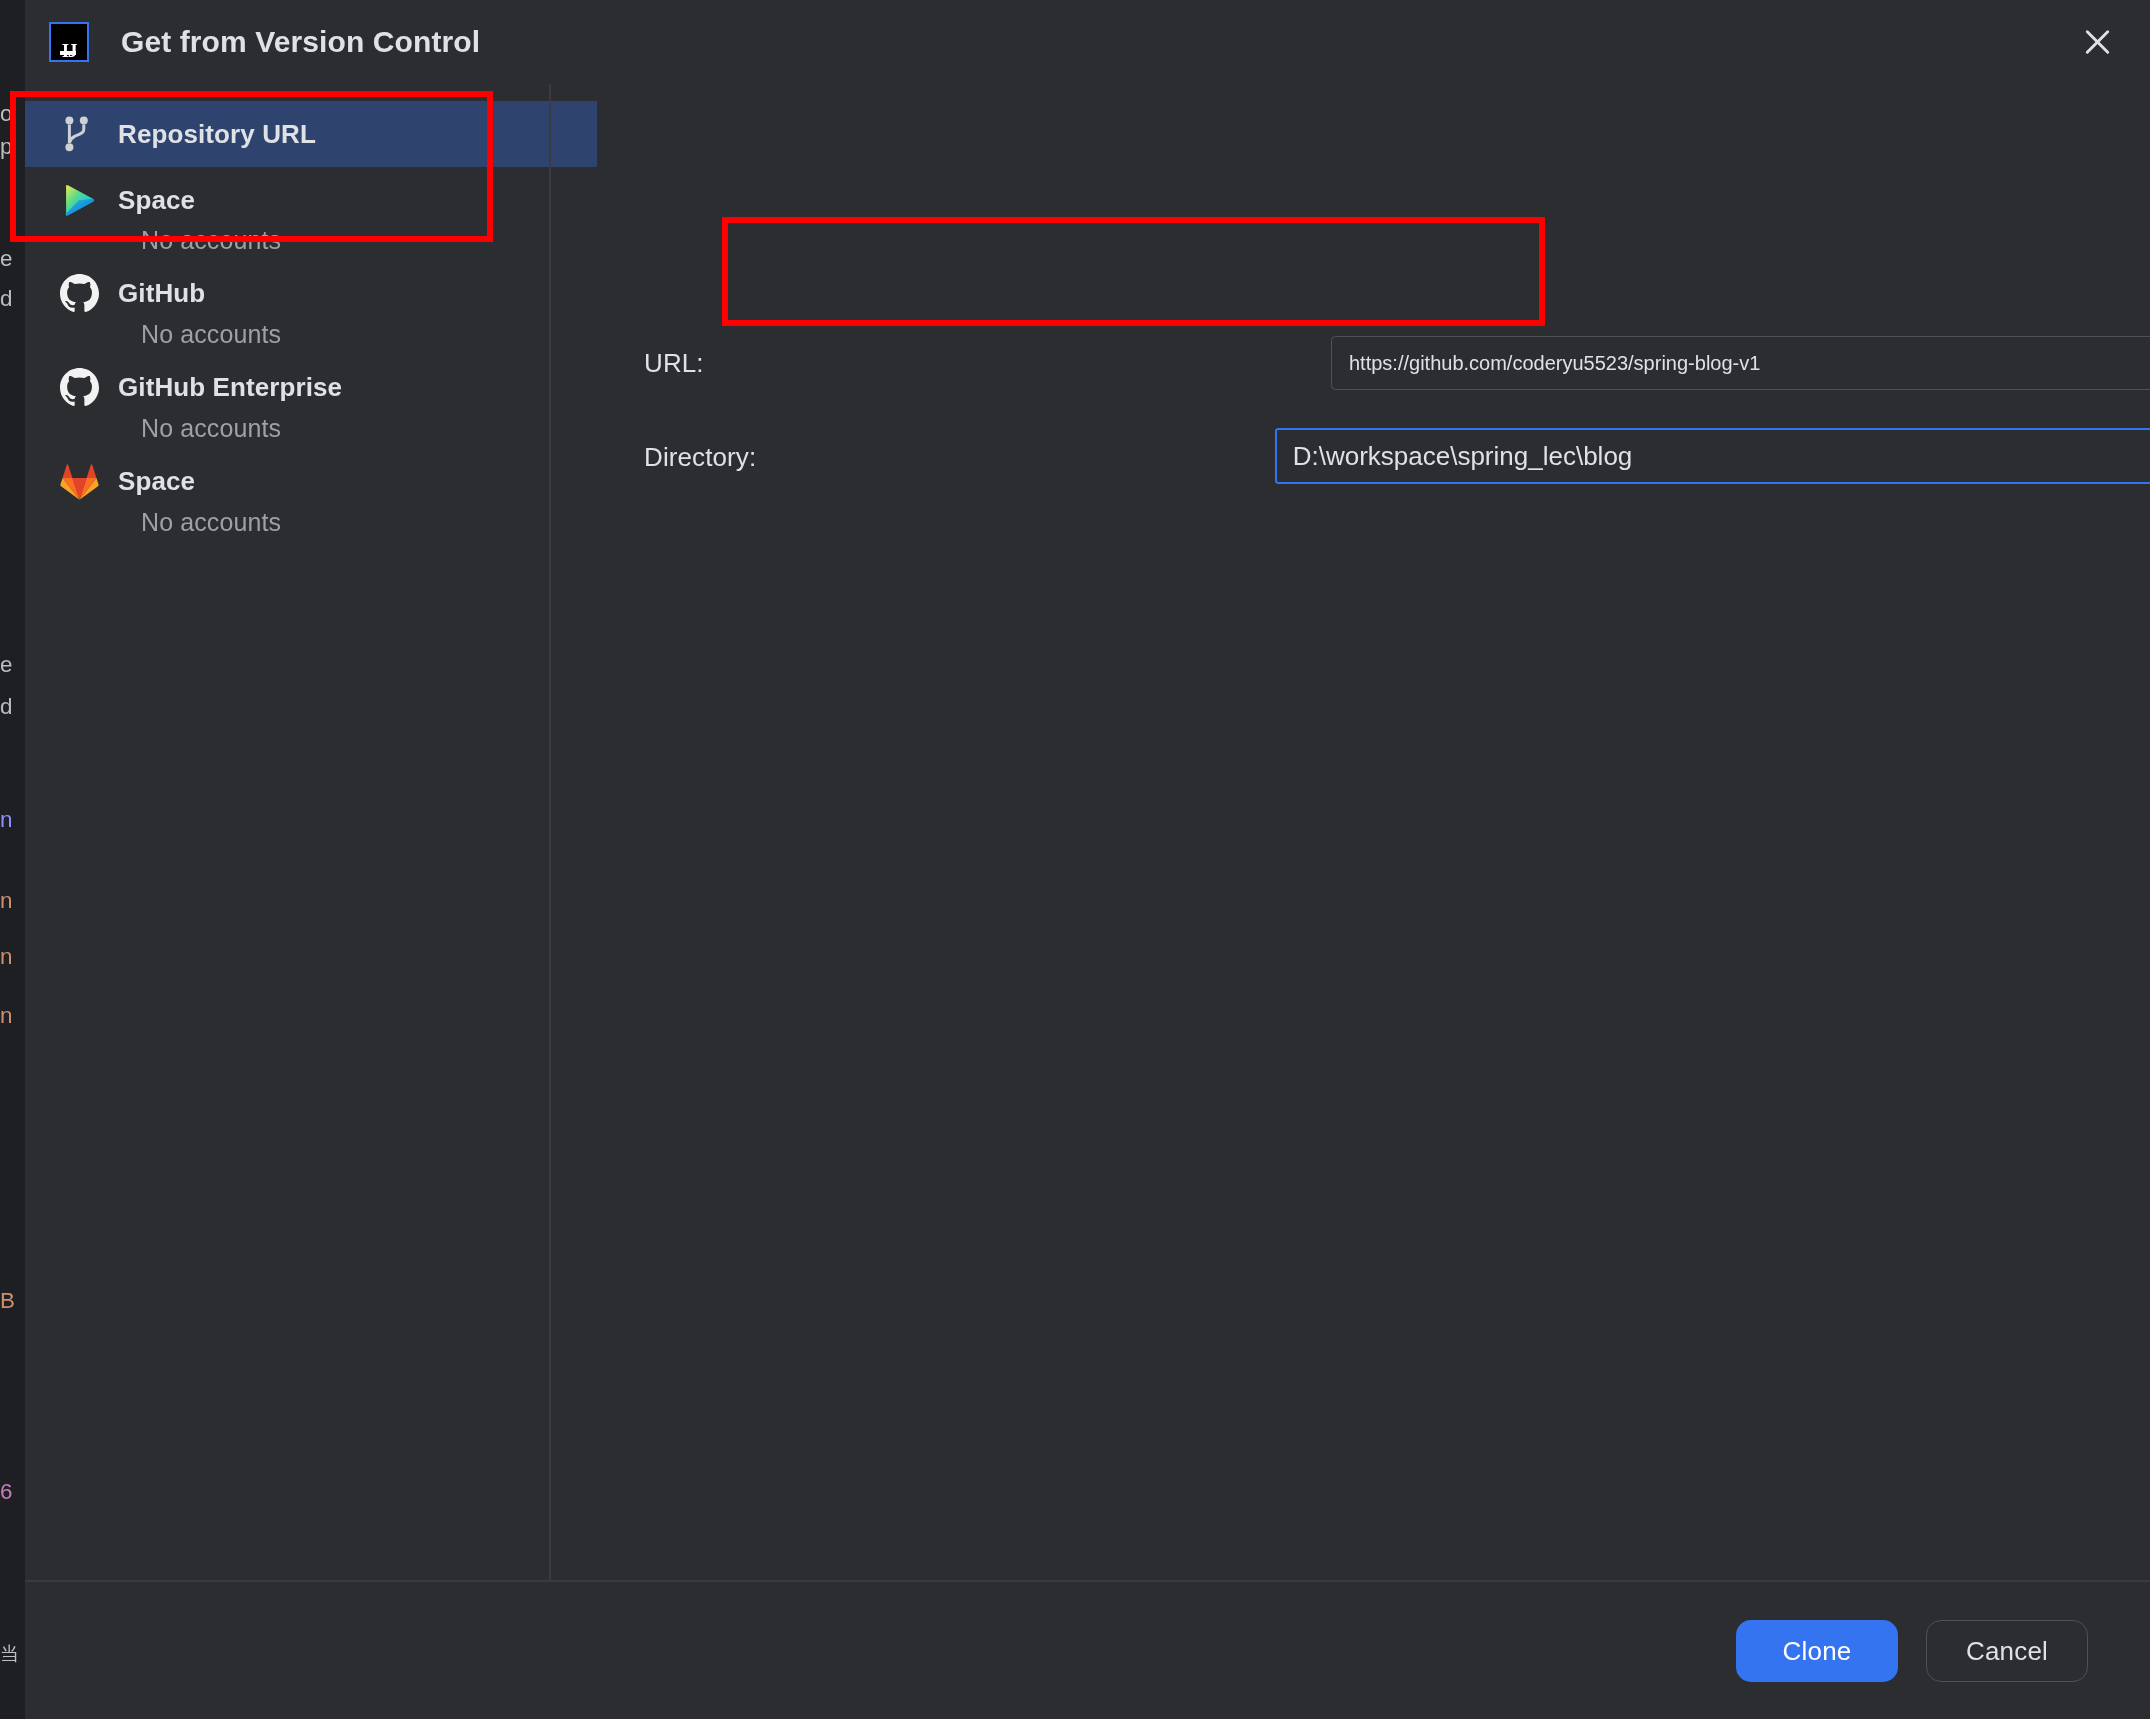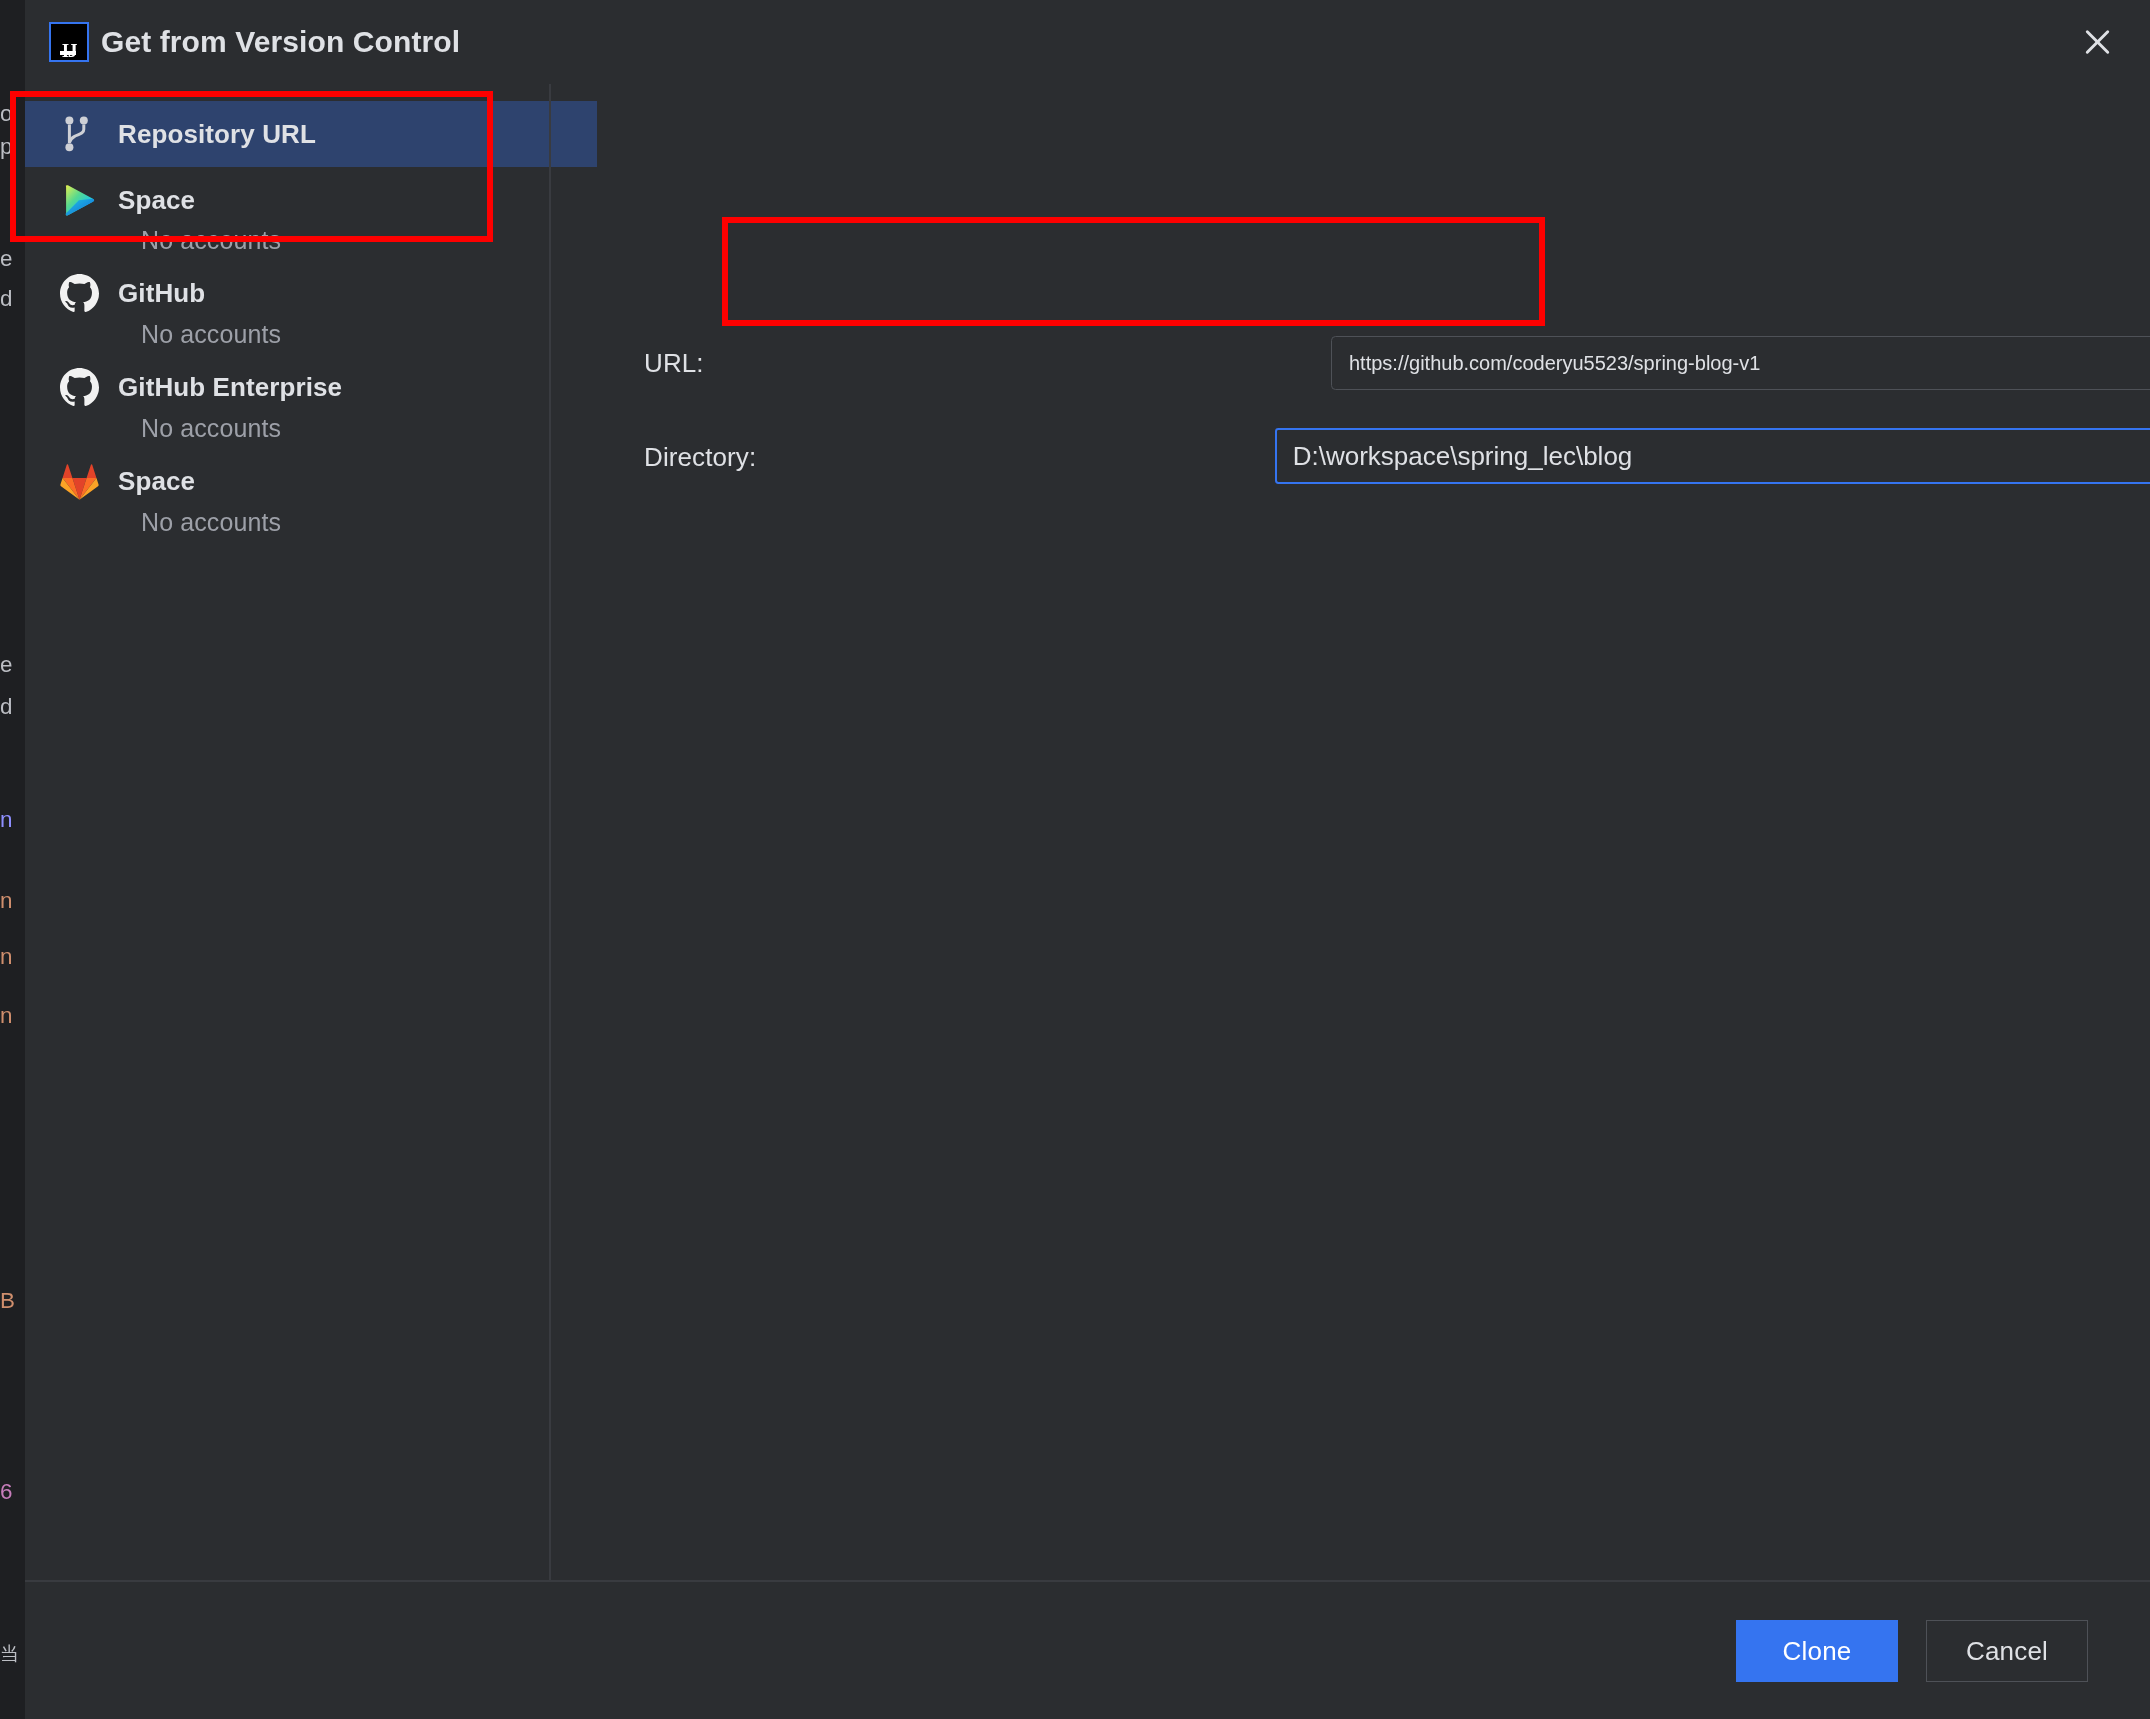--- a/index.html
+++ b/index.html
@@ -50,21 +50,21 @@
     color:#fff; font-size:19px; font-weight:bold;
     letter-spacing:-1.1px; line-height:1;
     font-family:"Liberation Serif", serif;
     margin-top:-4.5px;
   }
   #ij-logo .ij-bar {
     position:absolute; left:9px; bottom:5px;
     width:15.7px; height:3.9px; background:#fff;
   }
   #dialog-title {
-    margin-left:12px;
+    margin-left:32px;
     font-size:30px; color:#dfe1e5; font-weight:bold;
     letter-spacing:0.1px;
   }
   #close-btn {
     position:absolute; right:29px; top:50%; transform:translateY(-50%);
     width:47px; height:47px; cursor:pointer;
     display:flex; align-items:center; justify-content:center;
   }
 
   
@@ -146,21 +146,21 @@
     position:absolute; left:0; right:0; bottom:138px;
     height:1.7px; background:#393b40;
   }
   #footer {
     height:138px; flex:none; position:relative;
     display:flex; align-items:center; justify-content:flex-end;
     padding-right:62px; gap:28px;
   }
   .btn {
     height:62px; min-width:162px;
-    border-radius:0; cursor:pointer;
+    border-radius:15px; cursor:pointer;
     display:flex; align-items:center; justify-content:center;
     font-size:26px; letter-spacing:0.2px;
   }
   #clone-btn { background:#3574f0; color:#ffffff; border:none; }
   #cancel-btn { background:#2b2d30; color:#dfe1e5; border:1.1px solid #4e5157; }
 
   
   .annot {
     position:absolute; border:6.2px solid #fe0000;
     pointer-events:none; z-index:50;

